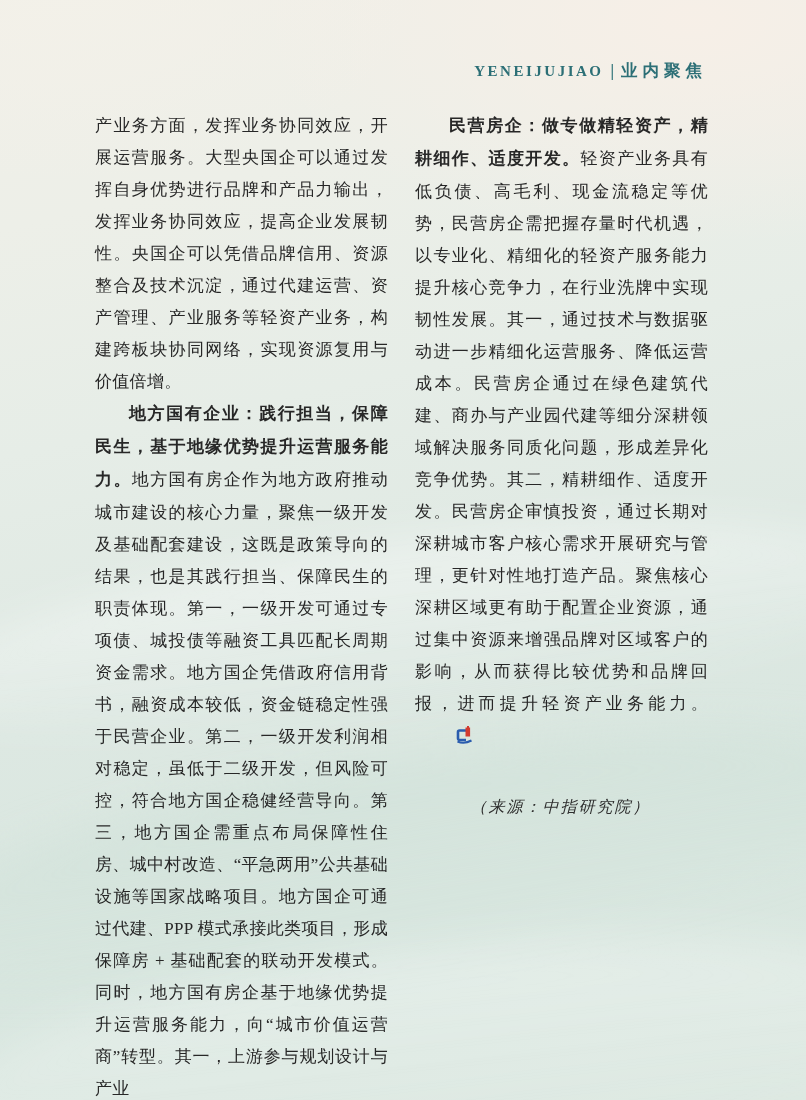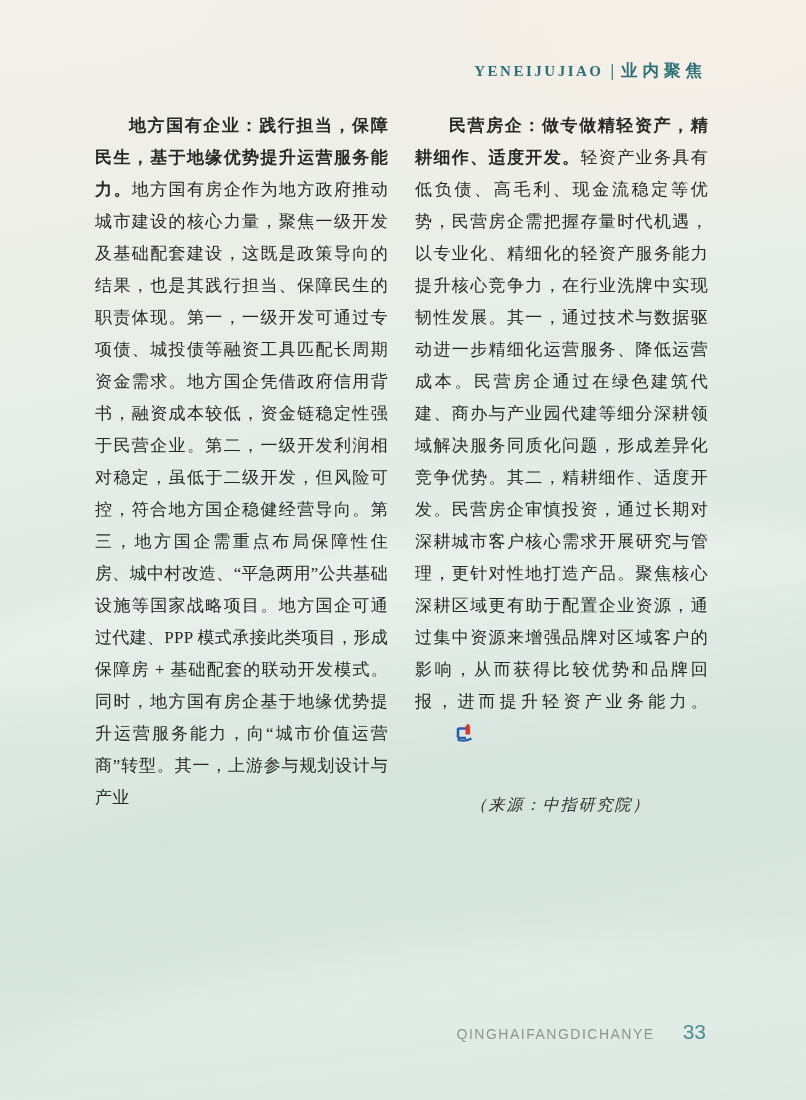--- a/index.html
+++ b/index.html
@@ -48,21 +48,21 @@
   .col {
     width: 293px;
     font-size: 17px;
     line-height: 32px;
     text-align: justify;
     color: #272727;
     letter-spacing: 0.3px;
   }
   .col p { margin: 0; }
   .indent { text-indent: 2em; }
-  .lead { font-weight: 700; }
+  .lead { font-weight: 700; font-family: Liberation Mono, monospace; }
 
   .endmark { display: inline-block; vertical-align: -3px; margin-left: 5px; }
 
   .source-line {
     margin-top: 36px;
     text-align: center;
     padding-right: 2px;
     font-style: italic;
     font-size: 16px;
     letter-spacing: 2px;
@@ -86,33 +86,30 @@
   <div class="wave wave-2"></div>
   <div class="wave wave-3"></div>
 
   <div class="page-header">
     <span class="header-latin">YENEIJUJIAO</span><span class="header-sep">|</span><span class="header-cn">业内聚焦</span>
   </div>
 
   <div class="content">
 
     <div class="col">
+      <p><span>产业务方面，发挥业务协同效应，开展运营服务。大型央国企可以通过发挥自身优势进行品牌和产品力输出，发挥业务协同效应，提高企业发展韧性。央国企可以凭借品牌信用、资源整合及技术沉淀，通过代建运营、资产管理、产业服务等轻资产业务，构建跨板块协同网络，实现资源复用与价值倍增。</span></p>
       <p class="indent"><span class="lead">地方国有企业：践行担当，保障民生，基于地缘优势提升运营服务能力。</span><span>地方国有房企作为地方政府推动城市建设的核心力量，聚焦一级开发及基础配套建设，这既是政策导向的结果，也是其践行担当、保障民生的职责体现。第一，一级开发可通过专项债、城投债等融资工具匹配长周期资金需求。地方国企凭借政府信用背书，融资成本较低，资金链稳定性强于民营企业。第二，一级开发利润相对稳定，虽低于二级开发，但风险可控，符合地方国企稳健经营导向。第三，地方国企需重点布局保障性住房、城中村改造、“平急两用”公共基础设施等国家战略项目。地方国企可通过代建、PPP 模式承接此类项目，形成保障房 + 基础配套的联动开发模式。同时，地方国有房企基于地缘优势提升运营服务能力，向“城市价值运营商”转型。其一，上游参与规划设计与产业</span></p>
     </div>
 
     <div class="col">
       <p class="indent"><span class="lead">民营房企：做专做精轻资产，精耕细作、适度开发。</span><span>轻资产业务具有低负债、高毛利、现金流稳定等优势，民营房企需把握存量时代机遇，以专业化、精细化的轻资产服务能力提升核心竞争力，在行业洗牌中实现韧性发展。其一，通过技术与数据驱动进一步精细化运营服务、降低运营成本。民营房企通过在绿色建筑代建、商办与产业园代建等细分深耕领域解决服务同质化问题，形成差异化竞争优势。其二，精耕细作、适度开发。民营房企审慎投资，通过长期对深耕城市客户核心需求开展研究与管理，更针对性地打造产品。聚焦核心深耕区域更有助于配置企业资源，通过集中资源来增强品牌对区域客户的影响，从而获得比较优势和品牌回报，进而提升轻资产业务能力。</span><span class="endmark"><svg width="20" height="18" viewBox="0 0 20 18" aria-hidden="true">
               <path d="M14 4.5 H5.5 A1.5 1.5 0 0 0 4 6 V12.5 A1.5 1.5 0 0 0 5.5 14 H12" fill="none" stroke="#2a5cae" stroke-width="2.6"></path>
               <rect x="11.5" y="1.5" width="4.6" height="9" fill="#d23b30"></rect>
               <rect x="13" y="0" width="2" height="2" fill="#d23b30"></rect>
               <path d="M3.5 15.5 Q10 18.5 17.5 14.5" fill="none" stroke="#2a5cae" stroke-width="2"></path>
             </svg></span></p>
       <div class="source-line">（来源：中指研究院）</div>
     </div>
 
   </div>
 
-  <div class="page-footer">
-    <span class="journal-name">QINGHAIFANGDICHANYE</span>
-    <span class="page-number">33</span>
-  </div>
 
 </div>
 
 </body></html>

